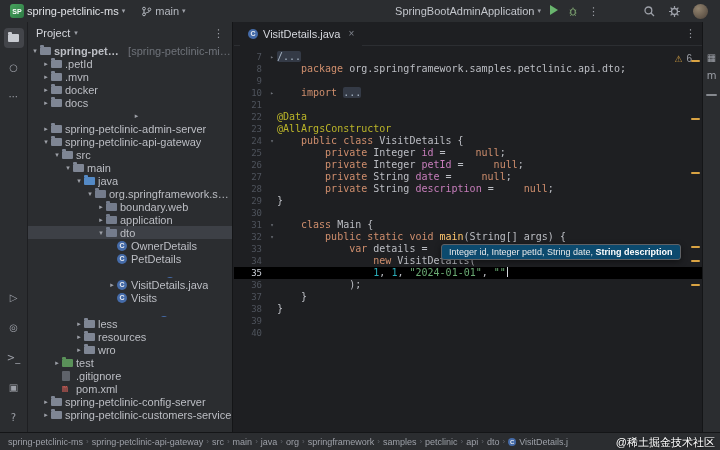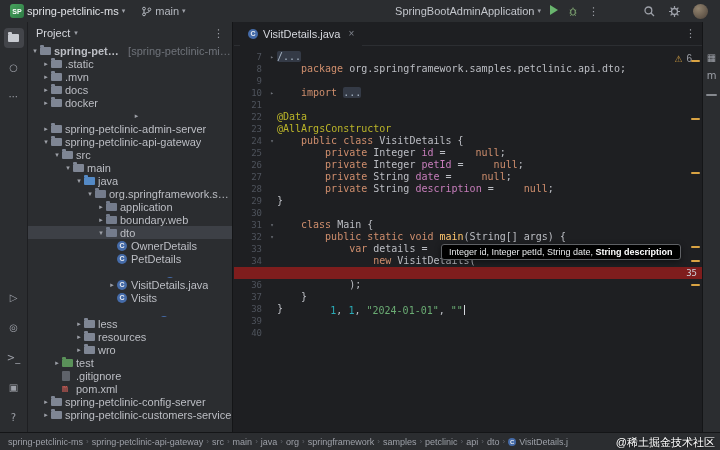--- a/index.html
+++ b/index.html
@@ -59,30 +59,30 @@
   .i-file{width:8px;height:10px;background:#72767e;border-radius:1px;opacity:.75;display:inline-block;}
 
   
   .editor{position:absolute;left:234px;top:22px;right:18px;bottom:18px;background:#1e1f22;overflow:hidden;z-index:3;}
   .tabbar{height:24px;display:flex;align-items:center;border-bottom:1px solid #2c2e32;padding:0 6px;box-sizing:border-box;}
   .tab{display:flex;align-items:center;gap:5px;height:24px;padding:0 8px;font-size:11px;color:#d5d7dd;background:#1e1f22;}
   .tab-close{color:#81858e;font-size:10px;margin-left:3px;}
   .tabbar-right{margin-left:auto;color:#9da0a8;}
   .code{position:relative;padding-top:5px;font-family:"DejaVu Sans Mono",monospace;font-size:10px;line-height:12px;}
   .cl{display:flex;height:12px;}
-  .cl.current{background:#7f1d1d;flex-direction:column;}
+  .cl.current{background:#000000;}
   .gut{flex:0 0 28px;text-align:right;color:#4e535c;font-size:9px;padding-right:5px;line-height:12px;}
   .cl.current .gut{color:#ced3db;}
   .fold-g{flex:0 0 10px;font-size:6px;color:#6f737a;text-align:center;line-height:12px;}
   .ct{white-space:pre;}
   .t-kw{color:#cf8e6d;margin-left:24px;}.t-ann{color:#bbb529;}.t-str{color:#6aab73;}.t-num{color:#2aacb8;}
   .t-fld{color:#c77dbb;}.t-mth{color:#ffc66d;}.t-pln{color:#bcbec4;}
   .t-fold{color:#a9b7c6;background:#343a46;border-radius:2px;}
   .caret{display:inline-block;width:1px;height:10px;background:#d6d9df;vertical-align:-1px;margin-left:1px;}
-  .tooltip{position:absolute;left:207px;top:222px;background:#000000;border:1px solid #5f6165;border-radius:3px;
+  .tooltip{position:absolute;left:207px;top:222px;background:#0c4a6e;border:1px solid #5f6165;border-radius:3px;
     padding:2px 7px;font-size:9px;color:#e6e8ea;white-space:nowrap;box-shadow:0 2px 6px rgba(0,0,0,.45);z-index:8;}
   .tooltip b{color:#ffffff;}
   .inspections{position:absolute;top:31px;right:10px;display:flex;align-items:center;gap:4px;font-size:10px;color:#9da0a8;}
   .warn-glyph{color:#d9a343;font-size:9px;font-family:"DejaVu Sans",sans-serif;}
   .mark{position:absolute;right:2px;width:9px;height:2px;border-radius:1px;}
 
   
   .rightstripe{position:absolute;right:0;top:22px;bottom:18px;width:18px;background:#2b2d30;
     border-left:1px solid #141517;box-sizing:border-box;z-index:5;}
   .rs-item{position:absolute;left:0;right:0;display:flex;justify-content:center;color:#9da0a8;
@@ -174,43 +174,43 @@
             <span class="i-folder"></span>
           </span>
           <span class="label bold">spring-petclinic-ms</span>
           <span class="sub">[spring-petclinic-microservices]</span>
         </div>
         <div class="tree-row" style="padding-left: 13px;">
           <span class="chev">▸</span>
           <span class="t-icon">
             <span class="i-folder"></span>
           </span>
-          <span class="label">.static</span>
+          <span class="label">.petId</span>
         </div>
         <div class="tree-row" style="padding-left: 13px;">
           <span class="chev">▸</span>
           <span class="t-icon">
             <span class="i-folder"></span>
           </span>
           <span class="label">.mvn</span>
         </div>
         <div class="tree-row" style="padding-left: 13px;">
           <span class="chev">▸</span>
           <span class="t-icon">
             <span class="i-folder"></span>
           </span>
+          <span class="label">docker</span>
+        </div>
+        <div class="tree-row" style="padding-left: 13px;">
+          <span class="chev">▸</span>
+          <span class="t-icon">
+            <span class="i-folder"></span>
+          </span>
           <span class="label">docs</span>
         </div>
-        <div class="tree-row" style="padding-left: 13px;">
-          <span class="chev">▸</span>
-          <span class="t-icon">
-            <span class="i-folder"></span>
-          </span>
-          <span class="label">docker</span>
-        </div>
         <div class="tree-row" style="padding-left: 13px; flex-direction: column;">
           <span class="chev">▸</span>
           <span class="t-icon">
             <span class="i-folder"></span>
           </span>
           <span class="label">scripts</span>
         </div>
         <div class="tree-row" style="padding-left: 13px;">
           <span class="chev">▸</span>
           <span class="t-icon">
@@ -251,28 +251,28 @@
           <span class="t-icon">
             <span class="i-folder c-pkg"></span>
           </span>
           <span class="label">org.springframework.samples.petclinic</span>
         </div>
         <div class="tree-row" style="padding-left: 68px;">
           <span class="chev">▸</span>
           <span class="t-icon">
             <span class="i-folder c-pkg"></span>
           </span>
+          <span class="label">boundary.web</span>
+        </div>
+        <div class="tree-row" style="padding-left: 68px;">
+          <span class="chev">▸</span>
+          <span class="t-icon">
+            <span class="i-folder c-pkg"></span>
+          </span>
           <span class="label">application</span>
-        </div>
-        <div class="tree-row" style="padding-left: 68px;">
-          <span class="chev">▸</span>
-          <span class="t-icon">
-            <span class="i-folder c-pkg"></span>
-          </span>
-          <span class="label">boundary.web</span>
         </div>
         <div class="tree-row selected" style="padding-left: 68px;">
           <span class="chev">▾</span>
           <span class="t-icon">
             <span class="i-folder c-pkg"></span>
           </span>
           <span class="label">dto</span>
         </div>
         <div class="tree-row" style="padding-left: 79px;">
           <span class="chev"></span>

